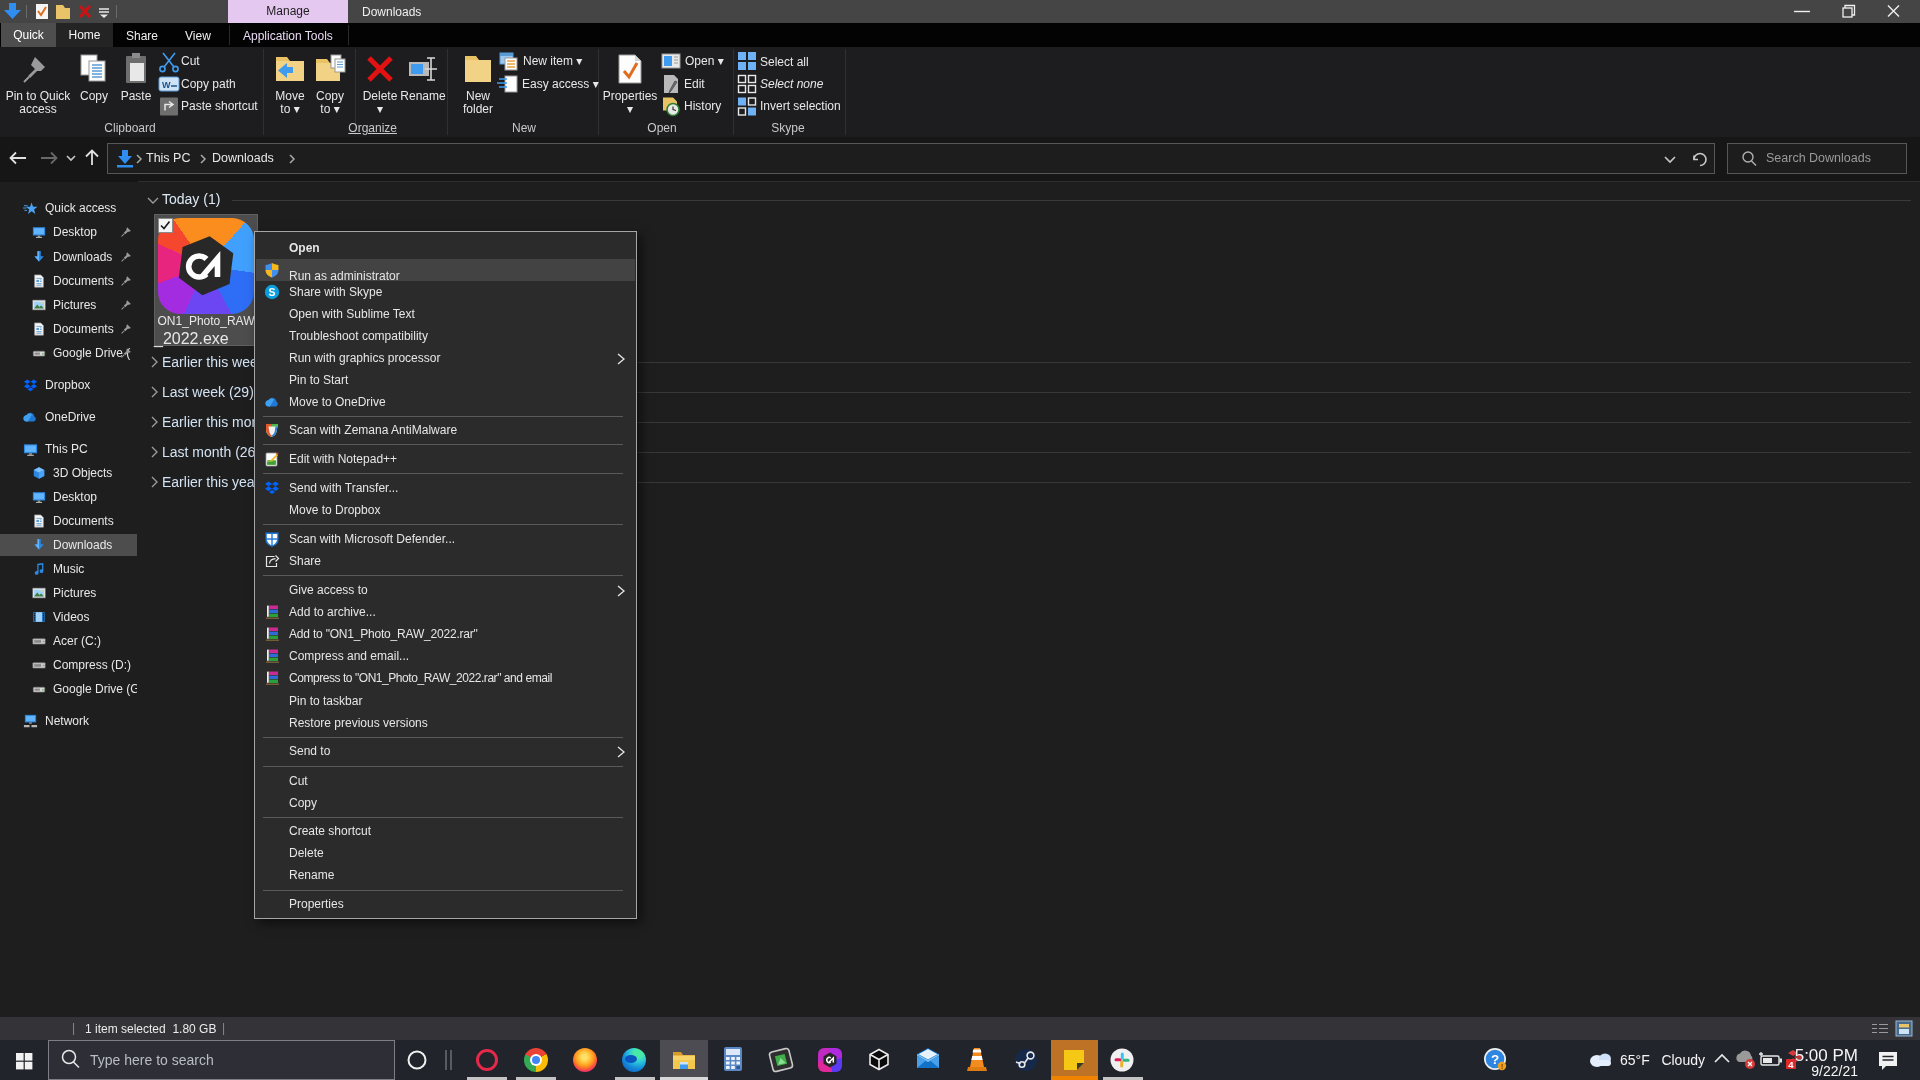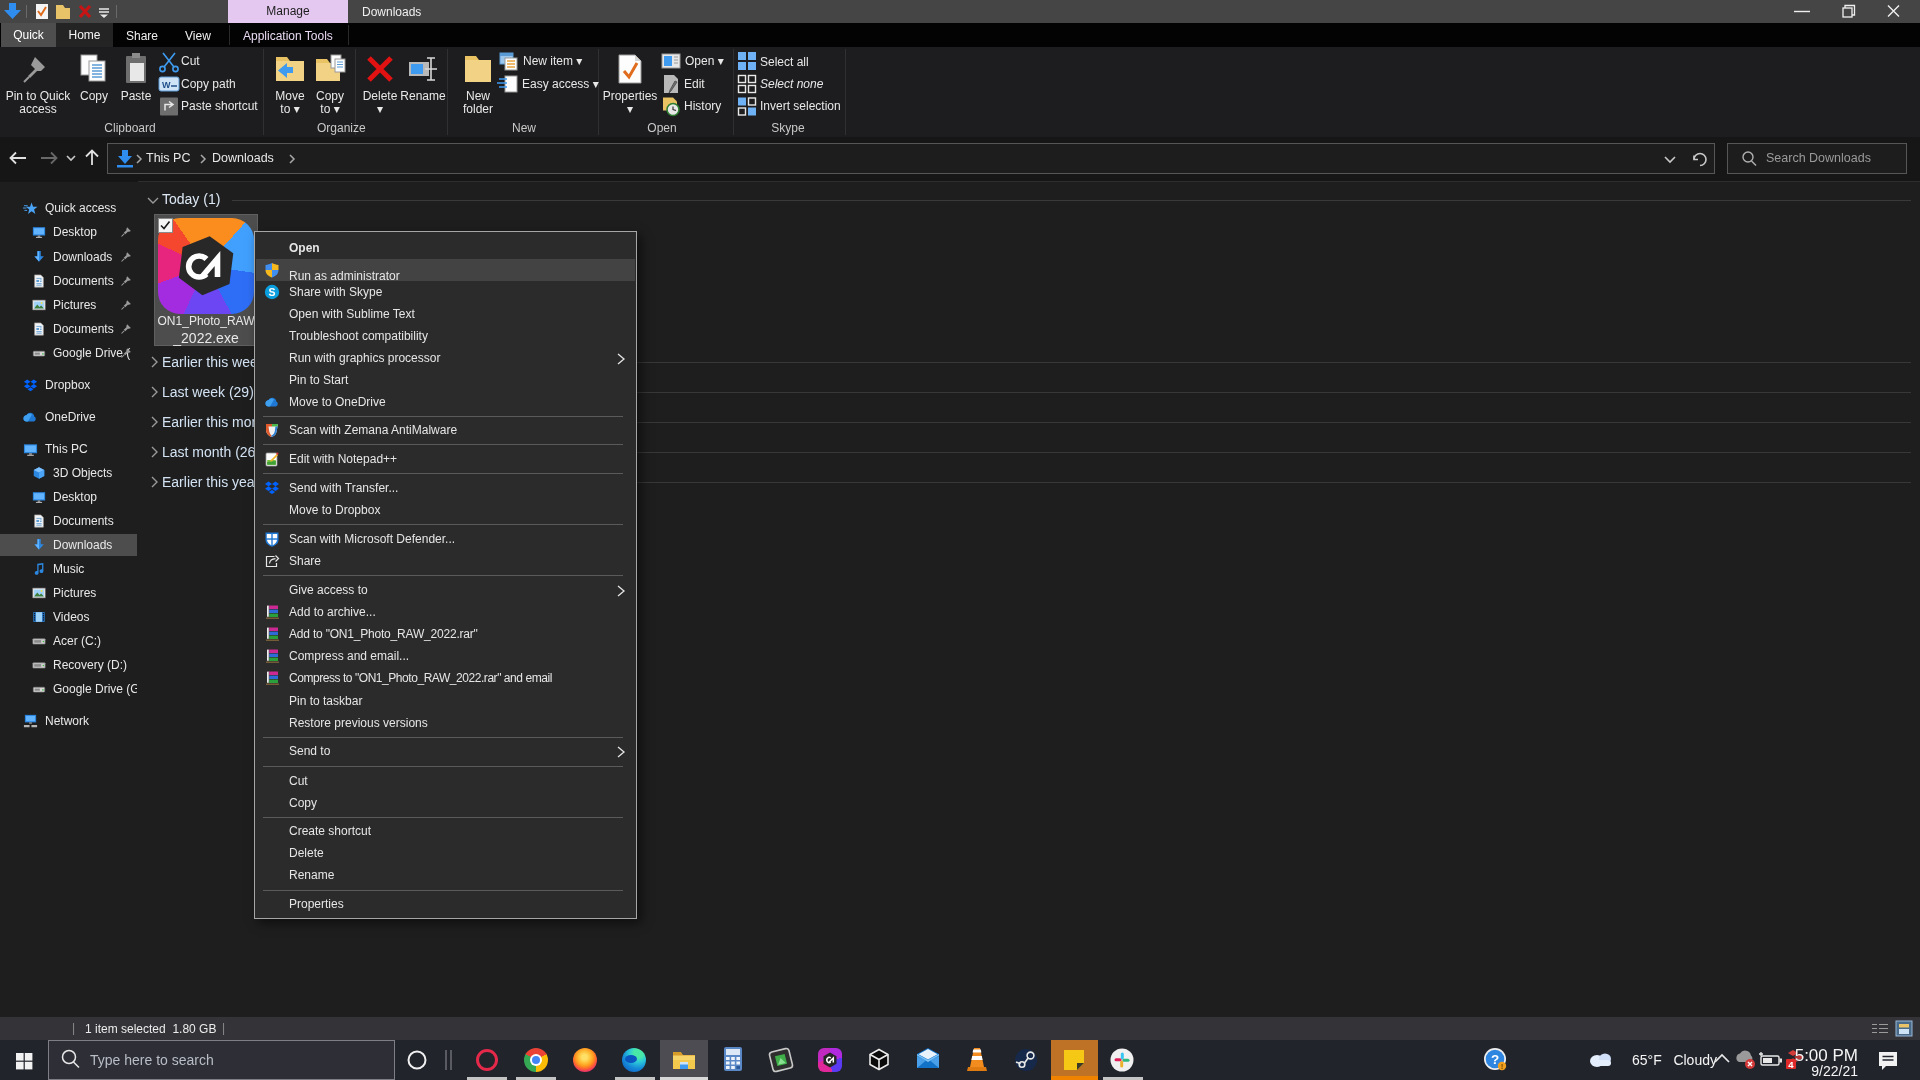--- a/index.html
+++ b/index.html
@@ -349,21 +349,21 @@
   <div class="txt" style="left:590px;top:42px;width:80px;text-align:center;">Properties</div>
   <div class="txt" style="left:590px;top:55px;width:80px;text-align:center;">▾</div>
   <div class="txt" style="left:685px;top:7px;">Open ▾</div>
   <div class="txt" style="left:684px;top:30px;">Edit</div>
   <div class="txt" style="left:684px;top:52px;">History</div>
   <div class="txt" style="left:760px;top:8px;">Select all</div>
   <div class="txt" style="left:760px;top:30px;font-style:italic;">Select none</div>
   <div class="txt" style="left:760px;top:52px;">Invert selection</div>
 
   <div class="txt" style="left:90px;top:74px;width:80px;text-align:center;color:#c9c9c9;">Clipboard</div>
-  <div class="txt" style="left:317px;top:74px;width:80px;text-align:left;color:#c9c9c9;">Organize</div>
+  <div class="txt" style="left:317px;top:74px;width:80px;text-align:right;color:#c9c9c9;text-decoration:underline;">Organize</div>
   <div class="txt" style="left:484px;top:74px;width:80px;text-align:center;color:#c9c9c9;">New</div>
   <div class="txt" style="left:622px;top:74px;width:80px;text-align:center;color:#c9c9c9;">Open</div>
   <div class="txt" style="left:748px;top:74px;width:80px;text-align:center;color:#c9c9c9;">Skype</div>
 </div>
 
 <div class="abs" style="left:0;top:137px;width:1920px;height:45px;background:#161616;"></div>
 <div class="abs" style="left:138px;top:181px;width:1782px;height:1px;background:#2e2e2e;"></div>
 <div class="abs" id="addrbar" style="left:0;top:137px;width:1920px;height:45px;">
   <svg width="110" height="45" style="position:absolute;left:0;top:0;">
     <path d="M11 21 L26 21 M16 15.5 L10.5 21 L16 26.5" stroke="#e0e0e0" stroke-width="1.8" fill="none"></path>
@@ -495,21 +495,21 @@
         <use href="#i-film"></use>
       </svg>
   <div class="txt" style="left:53px;top:610px;">Videos</div>
   <svg width="14" height="14" style="position:absolute;left:32px;top:634px;">
         <use href="#i-hdd"></use>
       </svg>
   <div class="txt" style="left:53px;top:634px;">Acer (C:)</div>
   <svg width="14" height="14" style="position:absolute;left:32px;top:658px;">
         <use href="#i-hdd"></use>
       </svg>
-  <div class="txt" style="left:53px;top:658px;">Recovery (D:)</div>
+  <div class="txt" style="left:53px;top:658px;">Compress (D:)</div>
   <svg width="14" height="14" style="position:absolute;left:32px;top:682px;">
         <use href="#i-drv"></use>
       </svg>
   <div class="txt" style="left:53px;top:682px;">Google Drive (G</div>
 
   <svg width="15" height="15" style="position:absolute;left:23px;top:713px;">
         <use href="#i-net"></use>
       </svg>
   <div class="txt" style="left:45px;top:714px;">Network</div>
 </div>
@@ -533,21 +533,21 @@
       <path d="M 45 57.5 L 59.5 40.5 L 59.5 59"></path>
     </g>
   </svg>
 
   <div class="abs" style="left:158px;top:218px;width:15px;height:15px;background:#f5f5f5;border:1px solid #8a8a8a;"></div>
   <svg width="15" height="15" style="position:absolute;left:158px;top:218px;">
         <path d="M3 7.5 L6 10.5 L11.5 3.5" stroke="#1a1a1a" stroke-width="1.6" fill="none"></path>
       </svg>
 
   <div class="txt" style="left:154px;top:314px;width:104px;text-align:center;font-size:12px;">ON1_Photo_RAW</div>
-  <div class="txt" style="left:154px;top:330px;width:104px;text-align:center;font-size:14px;">_2022.exe</div>
+  <div class="txt" style="left:154px;top:330px;width:104px;text-align:left;font-size:16px;">_2022.exe</div>
 
   <svg width="14" height="14" style="position:absolute;left:147px;top:355px;">
         <path d="M5 2 L10 7 L5 12" stroke="#9a9a9a" stroke-width="1.4" fill="none"></path>
       </svg>
   <div class="txt" style="left:162px;top:354px;font-size:14px;color:#d3e3f3;">Earlier this week (5)</div>
   <svg width="14" height="14" style="position:absolute;left:147px;top:385px;">
         <path d="M5 2 L10 7 L5 12" stroke="#9a9a9a" stroke-width="1.4" fill="none"></path>
       </svg>
   <div class="txt" style="left:162px;top:384px;font-size:14px;color:#d3e3f3;">Last week (29)</div>
   <svg width="14" height="14" style="position:absolute;left:147px;top:415px;">
@@ -817,21 +817,21 @@
     <circle cx="13" cy="13" r="9.3" fill="#2f86e0"></circle>
     <text x="13" y="18" font-size="13.5" font-weight="bold" fill="#fff" text-anchor="middle" font-family="Liberation Sans">?</text>
     <circle cx="20" cy="20" r="4.2" fill="#f0a01e"></circle>
     <text x="20" y="23" font-size="8" font-weight="bold" fill="#7a4a00" text-anchor="middle" font-family="Liberation Sans">!</text>
   </svg>
   <svg class="abs" width="34" height="26" style="left:1584px;top:8px;">
     <ellipse cx="13" cy="13" rx="7" ry="6" fill="#e4eefc"></ellipse>
     <ellipse cx="21" cy="11" rx="6" ry="5.5" fill="#cfe0f8"></ellipse>
     <rect x="8" y="12" width="19" height="6" rx="3" fill="#e4eefc"></rect>
   </svg>
-  <div class="txt" style="left:1620px;top:12px;font-size:14px;color:#f5f5f5;margin-left:12px;">65°F&nbsp;&nbsp;&nbsp;Cloudy</div>
+  <div class="txt" style="left:1620px;top:12px;font-size:14px;color:#f5f5f5;">65°F&nbsp;&nbsp;&nbsp;Cloudy</div>
   <svg class="abs" width="22" height="22" style="left:1711px;top:9px;">
         <path d="M4 13 L11 6 L18 13" stroke="#e8e8e8" stroke-width="1.7" fill="none"></path>
       </svg>
   <svg class="abs" width="26" height="26" style="left:1733px;top:8px;">
     <path d="M6 14 A4.5 4.5 0 0 1 7 5.5 A6 6 0 0 1 18 7.5 A4 4 0 0 1 17.5 14 Z" fill="#9a9a9a"></path>
     <circle cx="17" cy="16" r="5" fill="#d33a3a"></circle>
     <path d="M15 14 L19 18 M19 14 L15 18" stroke="#fff" stroke-width="1.4"></path>
   </svg>
   <svg class="abs" width="28" height="26" style="left:1757px;top:8px;">
     <rect x="4" y="8" width="18" height="9" rx="1.5" fill="none" stroke="#e8e8e8" stroke-width="1.4"></rect>

